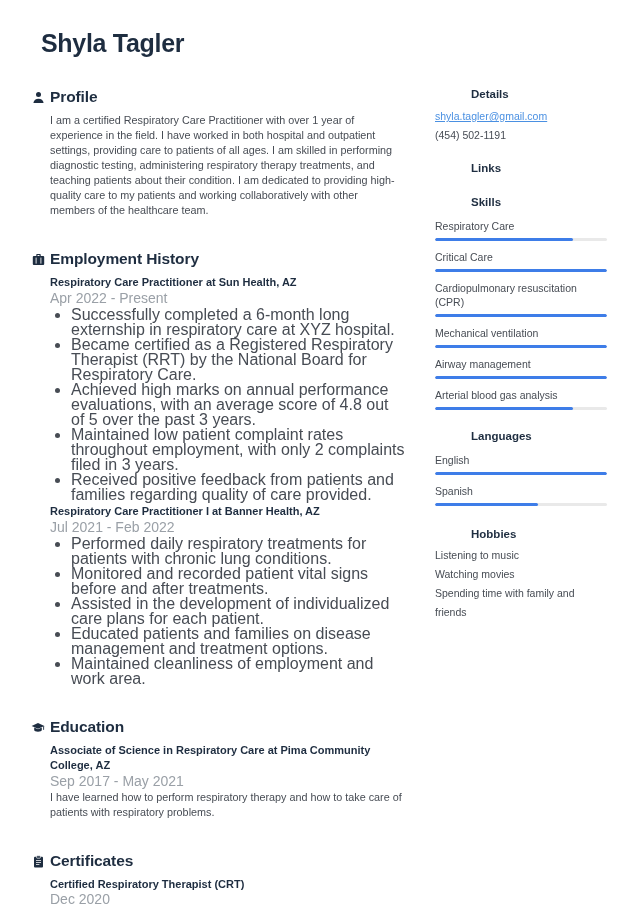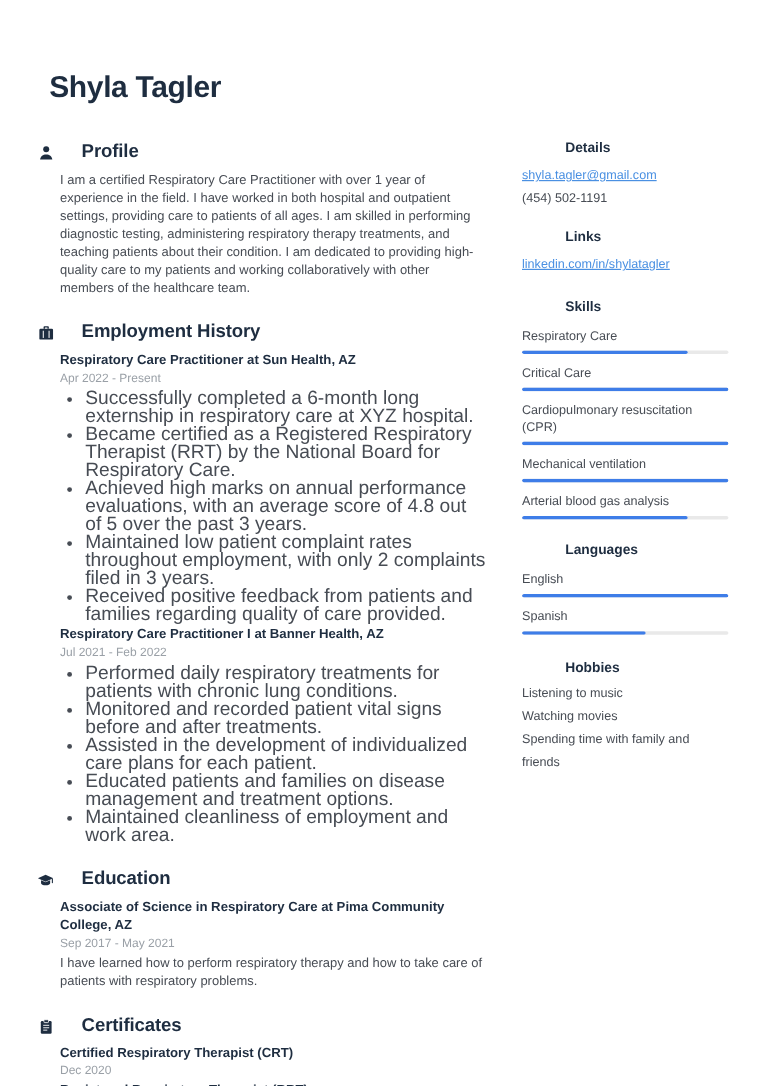--- a/index.html
+++ b/index.html
@@ -10,37 +10,37 @@
     --link:#4a90e2;
     --track:#e9e9e9;
   }
   *{margin:0;padding:0;box-sizing:border-box;}
   html,body{background:#fff;}
   .page{
     width:640px;height:905px;background:#fff;position:relative;overflow:hidden;
     font-family:"Liberation Sans", sans-serif;color:var(--body);
   }
   
-  .header{padding:60px 0 0 41px;}
+  .header{padding:30px 0 0 41px;}
   .name{font-size:25px;line-height:27px;font-weight:700;color:var(--navy);letter-spacing:-0.3px;}
   .subtitle{font-size:11.5px;line-height:14px;color:#3f4650;margin-top:3px;}
   
   .columns{display:flex;padding:0 33px 0 31px;margin-top:30px;}
   .main-col{width:374px;}
   .side-col{width:172px;margin-left:auto;}
   
-  .section{margin-top:19px;}
+  .section{margin-top:31px;}
   .section:first-child{margin-top:0;}
-  .sec-head{display:flex;align-items:center;gap:23px;height:20px;}
+  .sec-head{display:flex;align-items:center;gap:5px;height:20px;}
   .sec-head .icon{width:14px;height:14px;display:flex;align-items:center;justify-content:center;flex:0 0 14px;}
   .sec-head h2{font-size:15.5px;font-weight:700;color:var(--navy);letter-spacing:-0.1px;}
   .sec-body{margin-left:19px;}
   .body-text{font-size:10.8px;line-height:15px;margin-top:6px;}
   .job-title{font-size:11px;font-weight:700;color:var(--navy);line-height:15px;margin-top:6px;}
-  .date{font-size:10px;color:var(--gray);line-height:12px;margin:2px 0 3px;}
+  .date{font-size:14px;color:var(--gray);line-height:12px;margin:2px 0 3px;}
   ul.bullets{margin:0;padding-left:21px;list-style:disc outside;}
   ul.bullets li{font-size:16px;line-height:15px;}
   .cert-item .date{margin:1px 0 3px;}
   
   .side-sec{margin-top:16px;}
   .side-sec:first-child{margin-top:0;}
   .side-sec h4{font-size:11.5px;font-weight:700;color:var(--navy);line-height:15px;padding-left:36px;}
   .contact-line{font-size:10.5px;line-height:19px;color:var(--body);}
   .contact-block{margin-top:5px;}
   .link{color:var(--link);text-decoration:underline;cursor:pointer;}
@@ -170,23 +170,20 @@
       <div class="side-sec">
         <h4>Details</h4>
         <div class="contact-block">
           <div class="contact-line"><span class="link">shyla.tagler@gmail.com</span></div>
           <div class="contact-line">(454) 502-1191</div>
         </div>
       </div>
 
       <div class="side-sec">
         <h4>Links</h4>
-        <div class="contact-block">
-          <div class="contact-line"><span class="link">linkedin.com/in/shylatagler</span></div>
-        </div>
       </div>
 
       <div class="side-sec skills">
         <h4>Skills</h4>
         <div class="meter">
           <div class="meter-label">Respiratory Care</div>
           <div class="bar">
               <div class="fill" style="width: 80%;"></div>
             </div>
         </div>
@@ -197,20 +194,26 @@
             </div>
         </div>
         <div class="meter">
           <div class="meter-label">Cardiopulmonary resuscitation (CPR)</div>
           <div class="bar">
               <div class="fill" style="width: 100%;"></div>
             </div>
         </div>
         <div class="meter">
           <div class="meter-label">Mechanical ventilation</div>
+          <div class="bar">
+              <div class="fill" style="width: 100%;"></div>
+            </div>
+        </div>
+        <div class="meter">
+          <div class="meter-label">Airway management</div>
           <div class="bar">
               <div class="fill" style="width: 100%;"></div>
             </div>
         </div>
         <div class="meter">
           <div class="meter-label">Arterial blood gas analysis</div>
           <div class="bar">
               <div class="fill" style="width: 80%;"></div>
             </div>
         </div>

